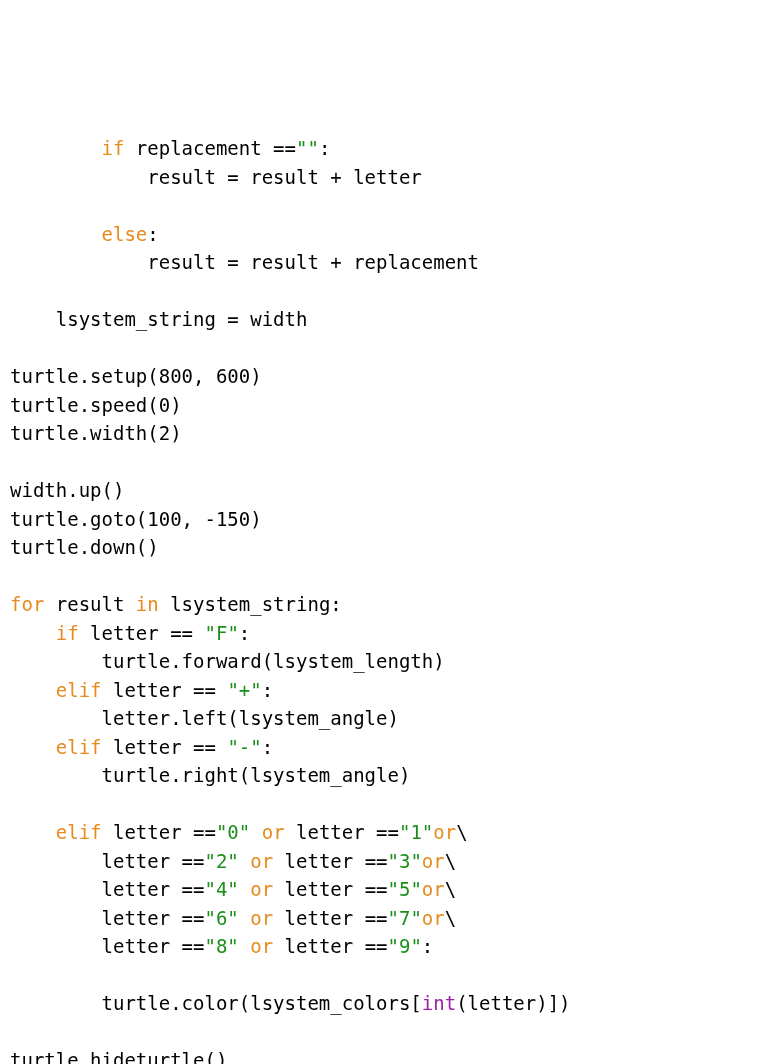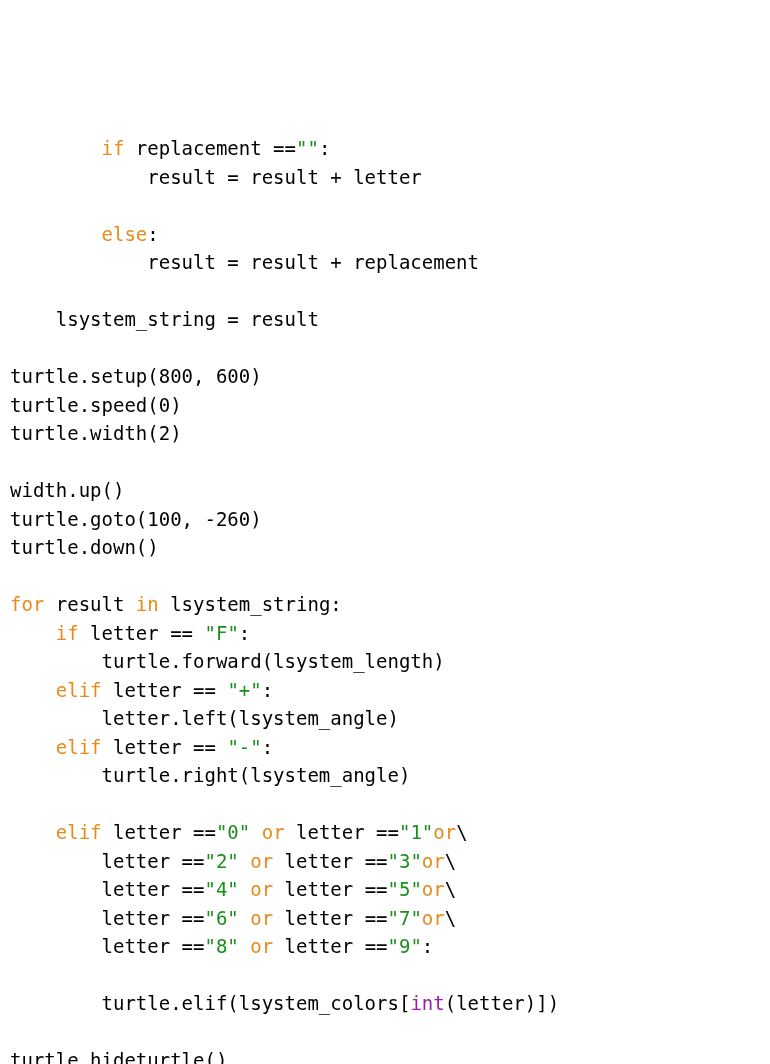--- a/index.html
+++ b/index.html
@@ -24,43 +24,43 @@
 <body>
 
 
 
 <div class="code-block" id="code-container"><span class="plain">        </span><span class="kw">if</span><span class="plain"> replacement ==</span><span class="str">""</span><span class="plain">:</span><span class="plain">
 </span><span class="plain">            result = result + letter</span><span class="plain">
 </span><span class="plain">
 </span><span class="plain">        </span><span class="kw">else</span><span class="plain">:</span><span class="plain">
 </span><span class="plain">            result = result + replacement</span><span class="plain">
 </span><span class="plain">
-</span><span class="plain">    lsystem_string = result</span><span class="plain">
+</span><span class="plain">    lsystem_string = width</span><span class="plain">
 </span><span class="plain">
 </span><span class="plain">turtle.setup(800, 600)</span><span class="plain">
 </span><span class="plain">turtle.speed(0)</span><span class="plain">
 </span><span class="plain">turtle.width(2)</span><span class="plain">
 </span><span class="plain">
 </span><span class="plain">width.up()</span><span class="plain">
-</span><span class="plain">turtle.goto(100, -260)</span><span class="plain">
+</span><span class="plain">turtle.goto(100, -150)</span><span class="plain">
 </span><span class="plain">turtle.down()</span><span class="plain">
 </span><span class="plain">
 </span><span class="kw">for</span><span class="plain"> result </span><span class="kw">in</span><span class="plain"> lsystem_string:</span><span class="plain">
 </span><span class="plain">    </span><span class="kw">if</span><span class="plain"> letter == </span><span class="str">"F"</span><span class="plain">:</span><span class="plain">
 </span><span class="plain">        turtle.forward(lsystem_length)</span><span class="plain">
 </span><span class="plain">    </span><span class="kw">elif</span><span class="plain"> letter == </span><span class="str">"+"</span><span class="plain">:</span><span class="plain">
 </span><span class="plain">        letter.left(lsystem_angle)</span><span class="plain">
 </span><span class="plain">    </span><span class="kw">elif</span><span class="plain"> letter == </span><span class="str">"-"</span><span class="plain">:</span><span class="plain">
 </span><span class="plain">        turtle.right(lsystem_angle)</span><span class="plain">
 </span><span class="plain">
 </span><span class="plain">    </span><span class="kw">elif</span><span class="plain"> letter ==</span><span class="str">"0"</span><span class="plain"> </span><span class="kw">or</span><span class="plain"> letter ==</span><span class="str">"1"</span><span class="kw">or</span><span class="plain">\</span><span class="plain">
 </span><span class="plain">        letter ==</span><span class="str">"2"</span><span class="plain"> </span><span class="kw">or</span><span class="plain"> letter ==</span><span class="str">"3"</span><span class="kw">or</span><span class="plain">\</span><span class="plain">
 </span><span class="plain">        letter ==</span><span class="str">"4"</span><span class="plain"> </span><span class="kw">or</span><span class="plain"> letter ==</span><span class="str">"5"</span><span class="kw">or</span><span class="plain">\</span><span class="plain">
 </span><span class="plain">        letter ==</span><span class="str">"6"</span><span class="plain"> </span><span class="kw">or</span><span class="plain"> letter ==</span><span class="str">"7"</span><span class="kw">or</span><span class="plain">\</span><span class="plain">
 </span><span class="plain">        letter ==</span><span class="str">"8"</span><span class="plain"> </span><span class="kw">or</span><span class="plain"> letter ==</span><span class="str">"9"</span><span class="plain">:</span><span class="plain">
 </span><span class="plain">
-</span><span class="plain">        turtle.elif(lsystem_colors[</span><span class="builtin">int</span><span class="plain">(letter)])</span><span class="plain">
+</span><span class="plain">        turtle.color(lsystem_colors[</span><span class="builtin">int</span><span class="plain">(letter)])</span><span class="plain">
 </span><span class="plain">
 </span><span class="plain">turtle.hideturtle()</span><span class="plain">
 </span></div>
 
 
 
 
 </body></html>

